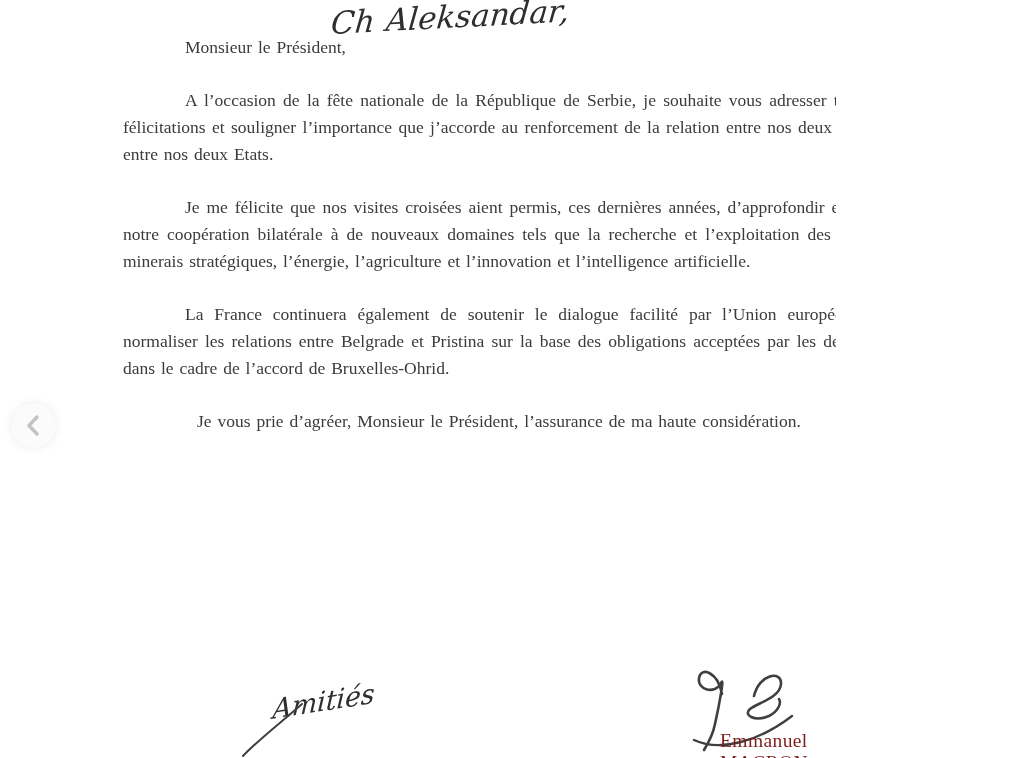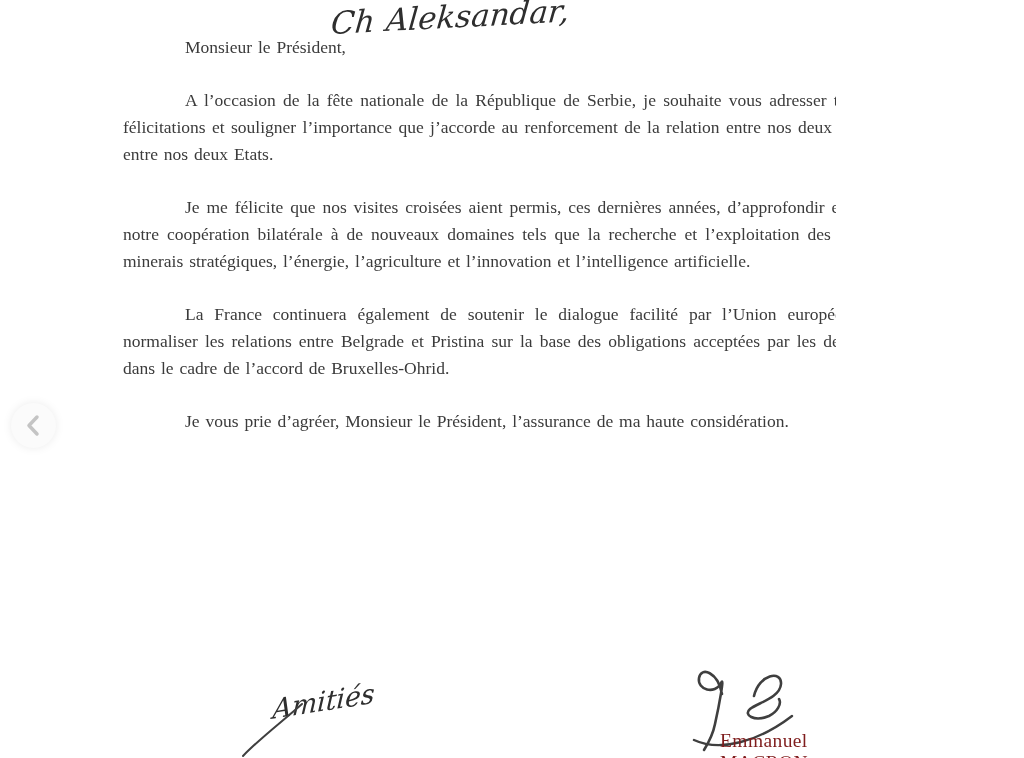--- a/index.html
+++ b/index.html
@@ -33,21 +33,21 @@
   .salutation-row {
     position: relative;
     margin: 0 0 26px 0;
   }
   .salutation { padding-left: 62px; }
   .para {
     margin: 0 0 26px 0;
     text-indent: 62px;
   }
   .closing {
-    margin: 0;
+    margin: 12px;
     text-indent: 62px;
     text-align: right;
   }
   .handwriting {
     font-family: "DejaVu Serif", serif;
     font-style: italic;
     color: #2e2e2e;
     white-space: nowrap;
   }
   .greeting {

